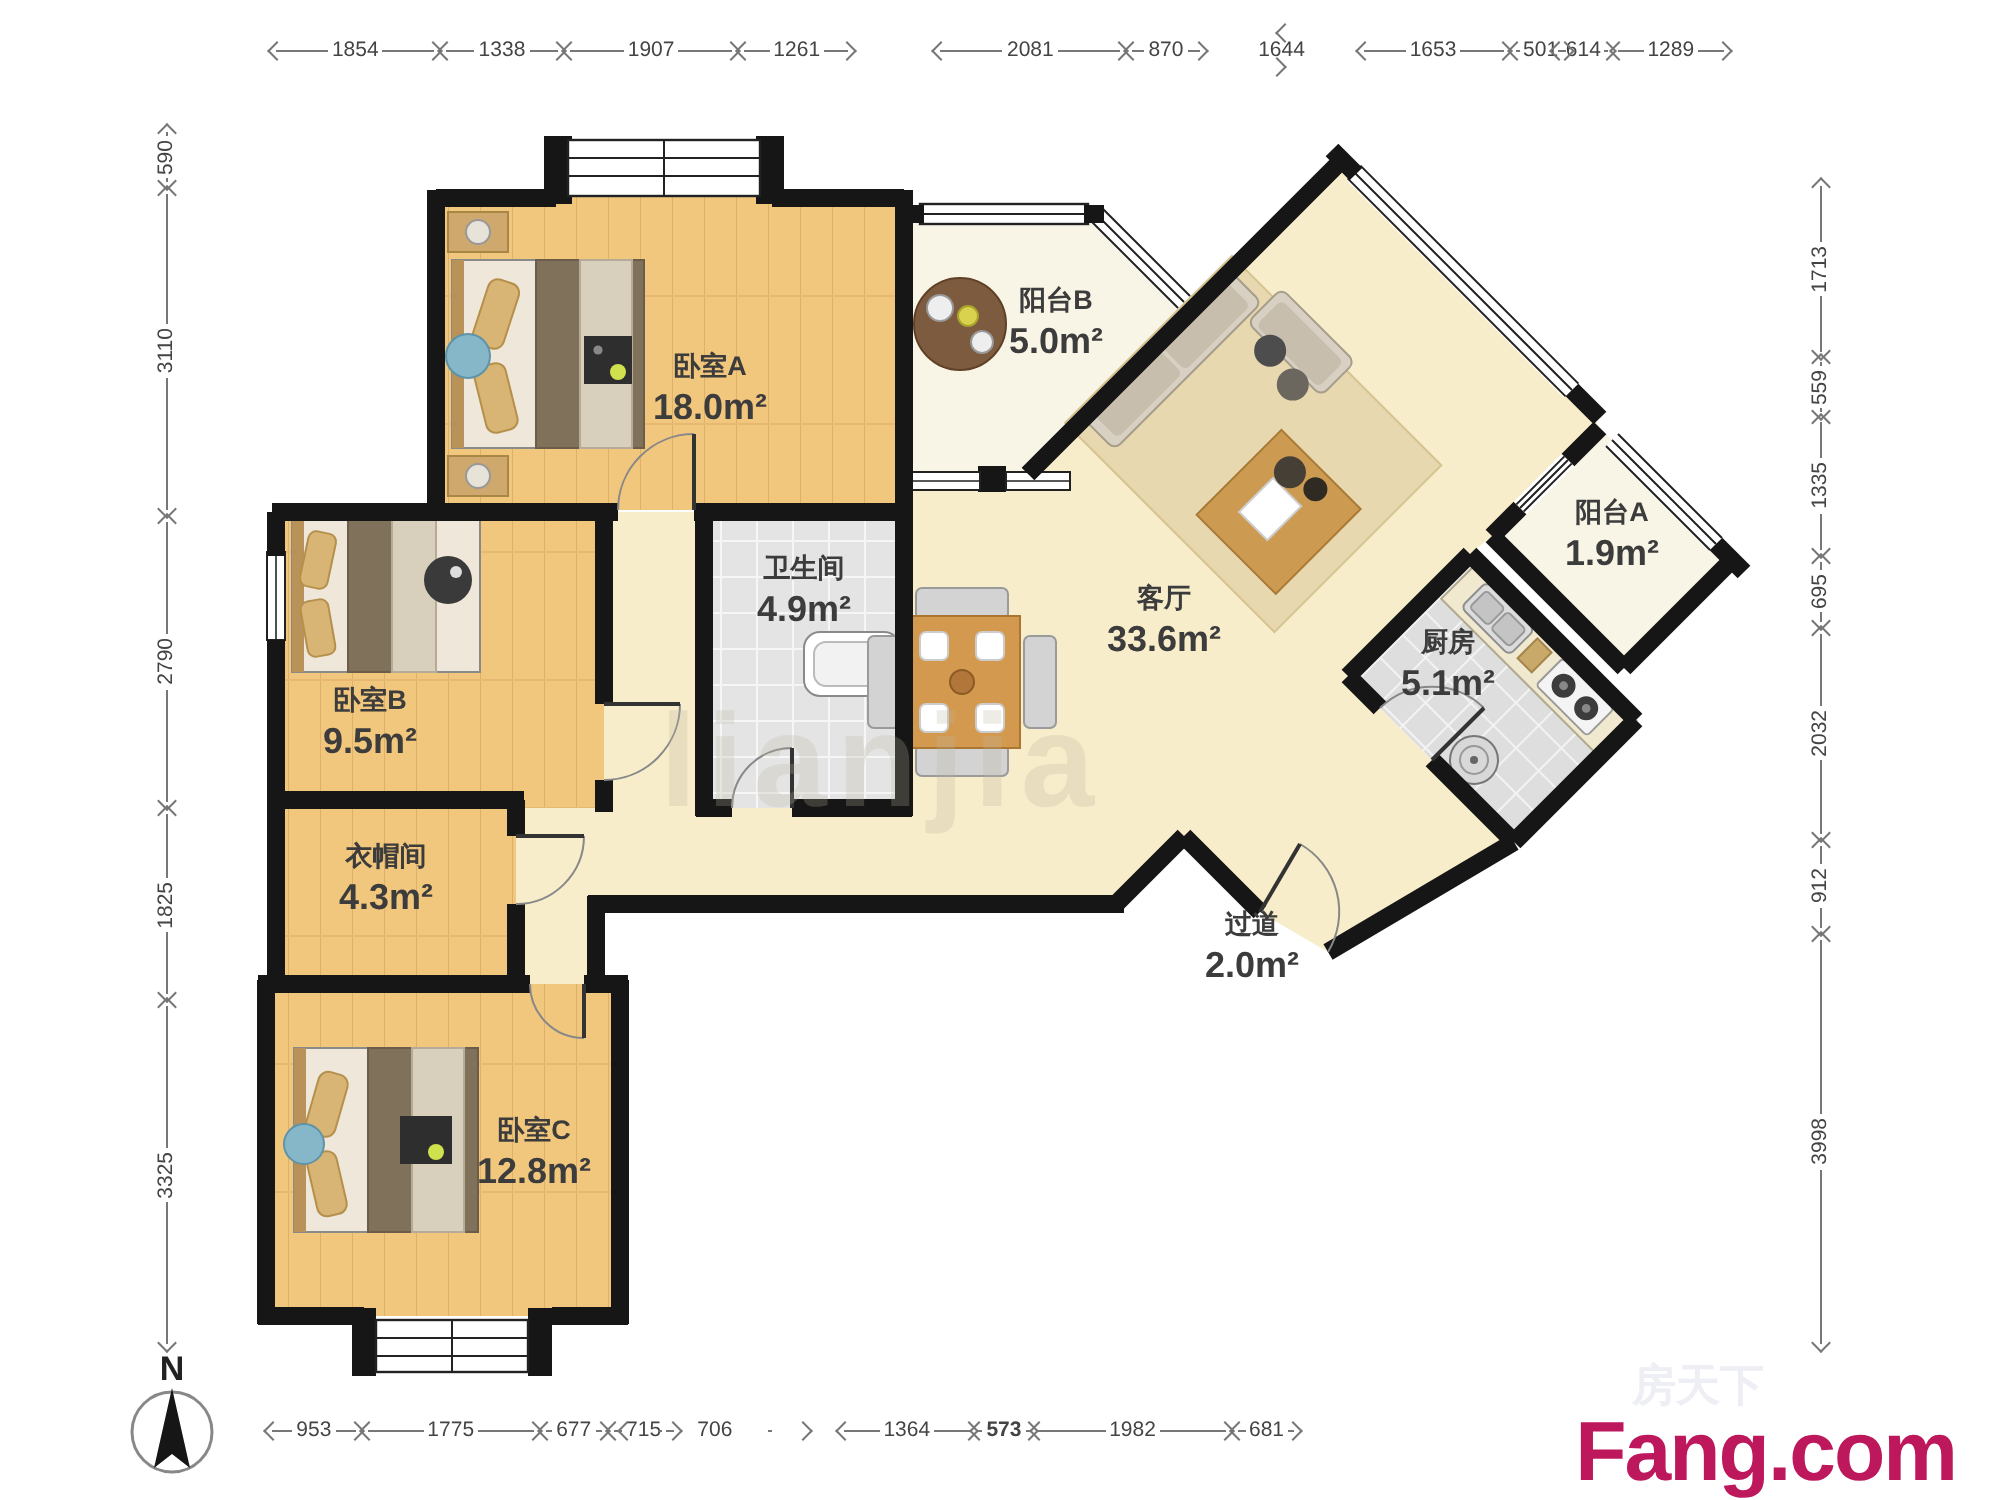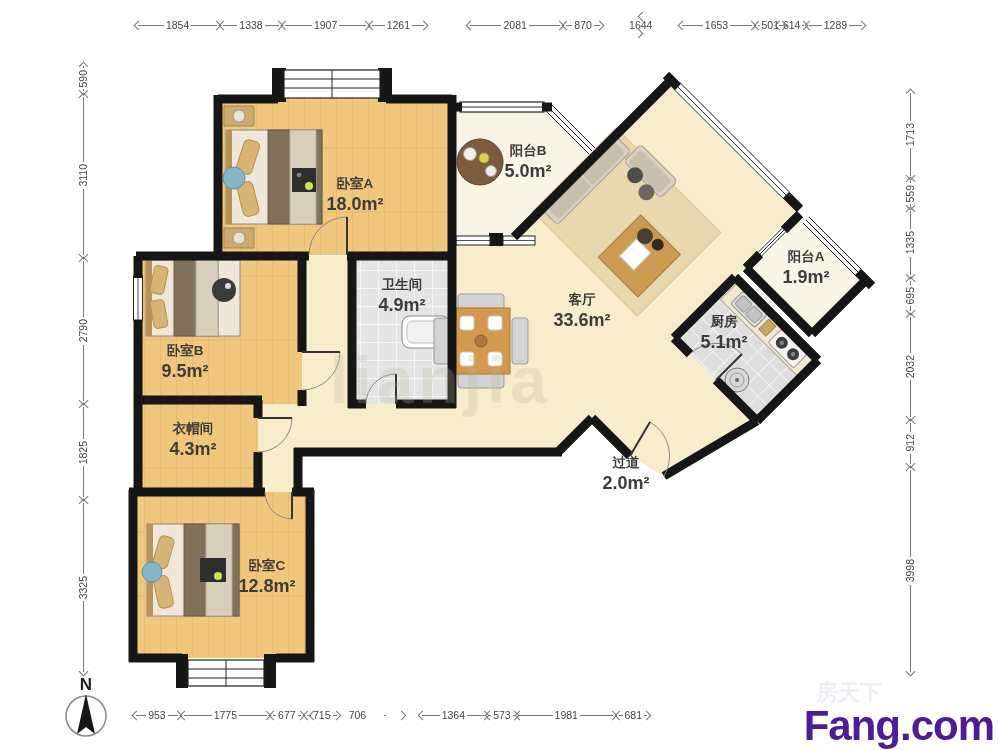--- a/index.html
+++ b/index.html
@@ -27,22 +27,22 @@
   .dim-v .dv{writing-mode:vertical-rl;transform:rotate(180deg);padding:2px 0;}
   .ah{flex:0 0 auto;width:6px;height:6px;}
   .al{border-left:1px solid #777;border-bottom:1px solid #777;transform:rotate(45deg);margin-right:-4px;}
   .ar{border-right:1px solid #777;border-top:1px solid #777;transform:rotate(45deg);margin-left:-4px;}
   .au{border-left:1px solid #777;border-top:1px solid #777;transform:rotate(45deg);margin-bottom:-4px;}
   .ad{border-right:1px solid #777;border-bottom:1px solid #777;transform:rotate(45deg);margin-top:-4px;}
   
   .wm-center{position:absolute;left:330px;top:342px;z-index:4;font-size:66px;font-weight:bold;
              letter-spacing:5px;color:rgba(186,179,160,0.25);}
   .wm-cn{position:absolute;right:118px;bottom:42px;z-index:4;font-size:22px;font-weight:bold;color:#edeff4;}
-  .wm-en{position:absolute;right:6px;bottom:0px;z-index:4;font-size:42px;font-weight:bold;
-         letter-spacing:-1px;color:#4c1d95;}
+  .wm-en{position:absolute;right:22px;bottom:0px;z-index:4;font-size:42px;font-weight:bold;
+         letter-spacing:-1px;color:#be185d;}
 </style>
 </head>
 <body>
 
 <svg width="1000" height="750" viewBox="0 0 1000 750">
   <defs>
     <pattern id="wood" width="16" height="64" patternUnits="userSpaceOnUse">
       <rect width="16" height="64" fill="#f1c77e"></rect>
       <path d="M0 0V64" stroke="#e0b069" stroke-width="1"></path>
       <path d="M0 20H16" stroke="#e6b872" stroke-width="1"></path>
@@ -385,31 +385,31 @@
       <b class="ln"></b>
       <i class="ah ar"></i>
     </div>
     <div class="seg" style="width: 9.22432%; margin-left: 44px;">
       <i class="ah al"></i>
       <b class="ln"></b>
       <span class="dv">1364</span>
       <b class="ln"></b>
       <i class="ah ar"></i>
     </div>
-    <div class="seg" style="width: 3.87503%;">
+    <div class="seg" style="width: 3.87503%; font-weight: bold;">
       <i class="ah al"></i>
       <b class="ln"></b>
       <span class="dv">573</span>
       <b class="ln"></b>
       <i class="ah ar"></i>
     </div>
     <div class="seg" style="width: 13.4578%;">
       <i class="ah al"></i>
       <b class="ln"></b>
-      <span class="dv">1981</span>
+      <span class="dv">1982</span>
       <b class="ln"></b>
       <i class="ah ar"></i>
     </div>
     <div class="seg" style="width: 4.6054%;">
       <i class="ah al"></i>
       <b class="ln"></b>
       <span class="dv">681</span>
       <b class="ln"></b>
       <i class="ah ar"></i>
     </div>

